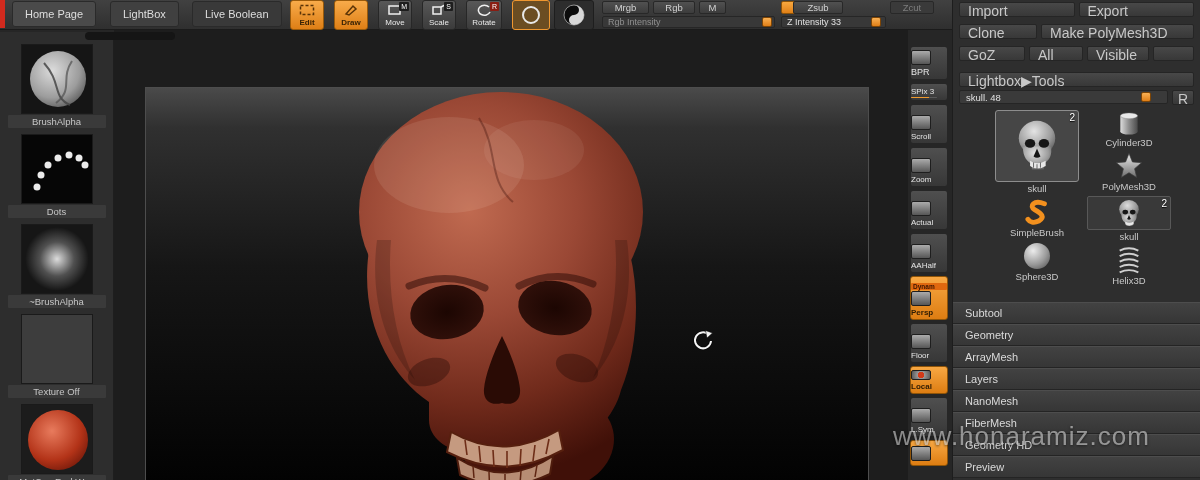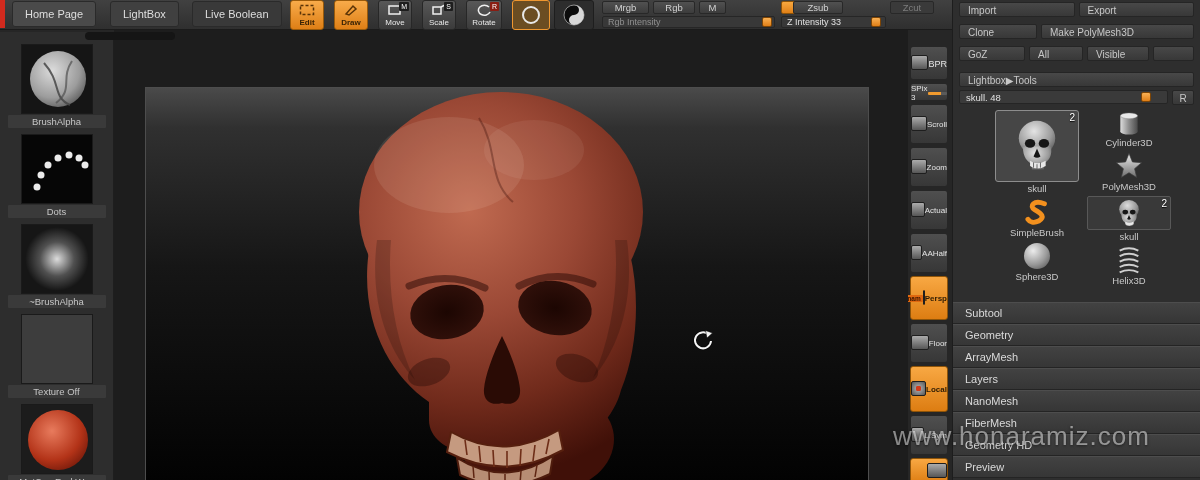--- a/index.html
+++ b/index.html
@@ -25,30 +25,30 @@
 
 #sidebar{position:absolute;left:0;top:32px;width:114px;height:448px;background:#2d2d2d;border-right:1px solid #1e1e1e;padding-top:12px}
 .side-item{width:98px;margin:0 auto 6px}
 .thumb{width:72px;height:70px;margin:0 auto;border:1px solid #1a1a1a;position:relative;overflow:hidden;background:#101010}
 .side-label{height:13px;line-height:13px;margin-top:1px;background:#3a3a3a;font-size:9.5px;color:#c6c6c6;text-align:center;border-radius:1px;white-space:nowrap;overflow:hidden}
 
 #canvas{position:absolute;left:114px;top:30px;width:794px;height:450px;background:#1d1d1d;overflow:hidden}
 #document{position:absolute;left:31px;top:57px;width:724px;height:400px;border:1px solid #4d4d4d;background:linear-gradient(180deg,#4a4a4a 0%,#303030 10%,#161616 45%,#020202 100%)}
 
 #shelf{position:absolute;left:908px;top:46px;width:44px;height:434px;overflow:hidden}
-.shelf-btn{width:38px;margin:0 0 3px 2px;background:linear-gradient(#4f4f4f,#373737);border:1px solid #262626;border-radius:3px;display:flex;flex-direction:row;align-items:center;justify-content:flex-end;padding:3px 0 2px;position:relative}
+.shelf-btn{width:38px;margin:0 0 3px 2px;background:linear-gradient(#4f4f4f,#373737);border:1px solid #262626;border-radius:3px;display:flex;flex-direction:column;justify-content:flex-end;padding:3px 0 2px;position:relative}
 .shelf-btn .slbl{font-size:8px;color:#e4e4e4}
 .shelf-btn.orange{background:linear-gradient(#f8a843,#dd7d12);border-color:#8f5408}
 .shelf-btn.orange .slbl{color:#2e1c04;font-weight:bold}
 .shelf-icon{width:20px;height:15px;background:linear-gradient(#ababab,#565656);border:1px solid #1e1e1e;border-radius:2px;margin-bottom:2px}
 .shelf-tag{font-size:6.5px;background:#e0680f;color:#3c1400;border-radius:1px;padding:0 2px;margin-bottom:1px;font-weight:bold}
 
 #panel{position:absolute;left:952px;top:0;width:248px;height:480px;background:#2e2e2e;border-left:1px solid #1d1d1d}
 .prow{position:absolute;left:6px;right:6px;display:flex;gap:4px}
-.pbtn{height:15px;background:linear-gradient(#484848,#383838);border:1px solid #252525;border-radius:2px;font-size:10px;color:#c8c8c8;display:flex;align-items:flex-end;padding:0 8px}
+.pbtn{height:15px;background:linear-gradient(#484848,#383838);border:1px solid #252525;border-radius:2px;font-size:14px;color:#c8c8c8;display:flex;align-items:flex-start;padding:0 8px}
 .ptrack{position:relative;height:14px;background:#3a3a3a;border:1px solid #252525;border-radius:2px;font-size:9.5px;color:#e0e0e0;display:flex;align-items:center;padding-left:6px}
 .tool-label{font-size:9.5px;color:#c9c9c9;text-align:center;height:12px;line-height:12px;margin:1px 0 3px;white-space:nowrap}
 .tool-tile{position:relative;display:flex;align-items:center;justify-content:center;overflow:hidden}
 .tbadge{position:absolute;top:1px;right:3px;font-size:10px;color:#fff;text-shadow:0 1px 1px #000}
 .menu-row{height:22px;line-height:21px;padding-left:12px;background:linear-gradient(#424242,#363636);border-top:1px solid #4d4d4d;border-bottom:1px solid #242424;font-size:11px;color:#dadada}
 #watermark{position:absolute;left:893px;top:421px;font-size:26px;font-weight:normal;color:rgba(255,255,255,0.5);text-shadow:0 1px 3px rgba(0,0,0,0.55);letter-spacing:1px;z-index:60;pointer-events:none}
 .sphere-gray{width:26px;height:26px;border-radius:50%;background:radial-gradient(circle at 35% 30%,#ececec,#9a9a9a 55%,#474747)}
 </style>
 </head>
 <body>
@@ -259,21 +259,21 @@
   </div>
   <div class="shelf-btn orange" style="height:44px">
     <span class="shelf-tag">Dynam</span>
     <span class="shelf-icon"></span>
     <span class="slbl">Persp</span>
   </div>
   <div class="shelf-btn" style="height:40px">
     <span class="shelf-icon"></span>
     <span class="slbl">Floor</span>
   </div>
-  <div class="shelf-btn orange" style="height:46px">
+  <div class="shelf-btn orange" style="height:28px">
     <span class="shelf-icon" style="background:radial-gradient(circle at 50% 50%,#d23a1a 30%,#9a9a9a 32%,#565656)"></span>
     <span class="slbl">Local</span>
   </div>
   <div class="shelf-btn" style="height:40px">
     <span class="shelf-icon"></span>
     <span class="slbl">L.Sym</span>
   </div>
   <div class="shelf-btn orange" style="height:26px">
     <span class="shelf-icon"></span>
   </div>

